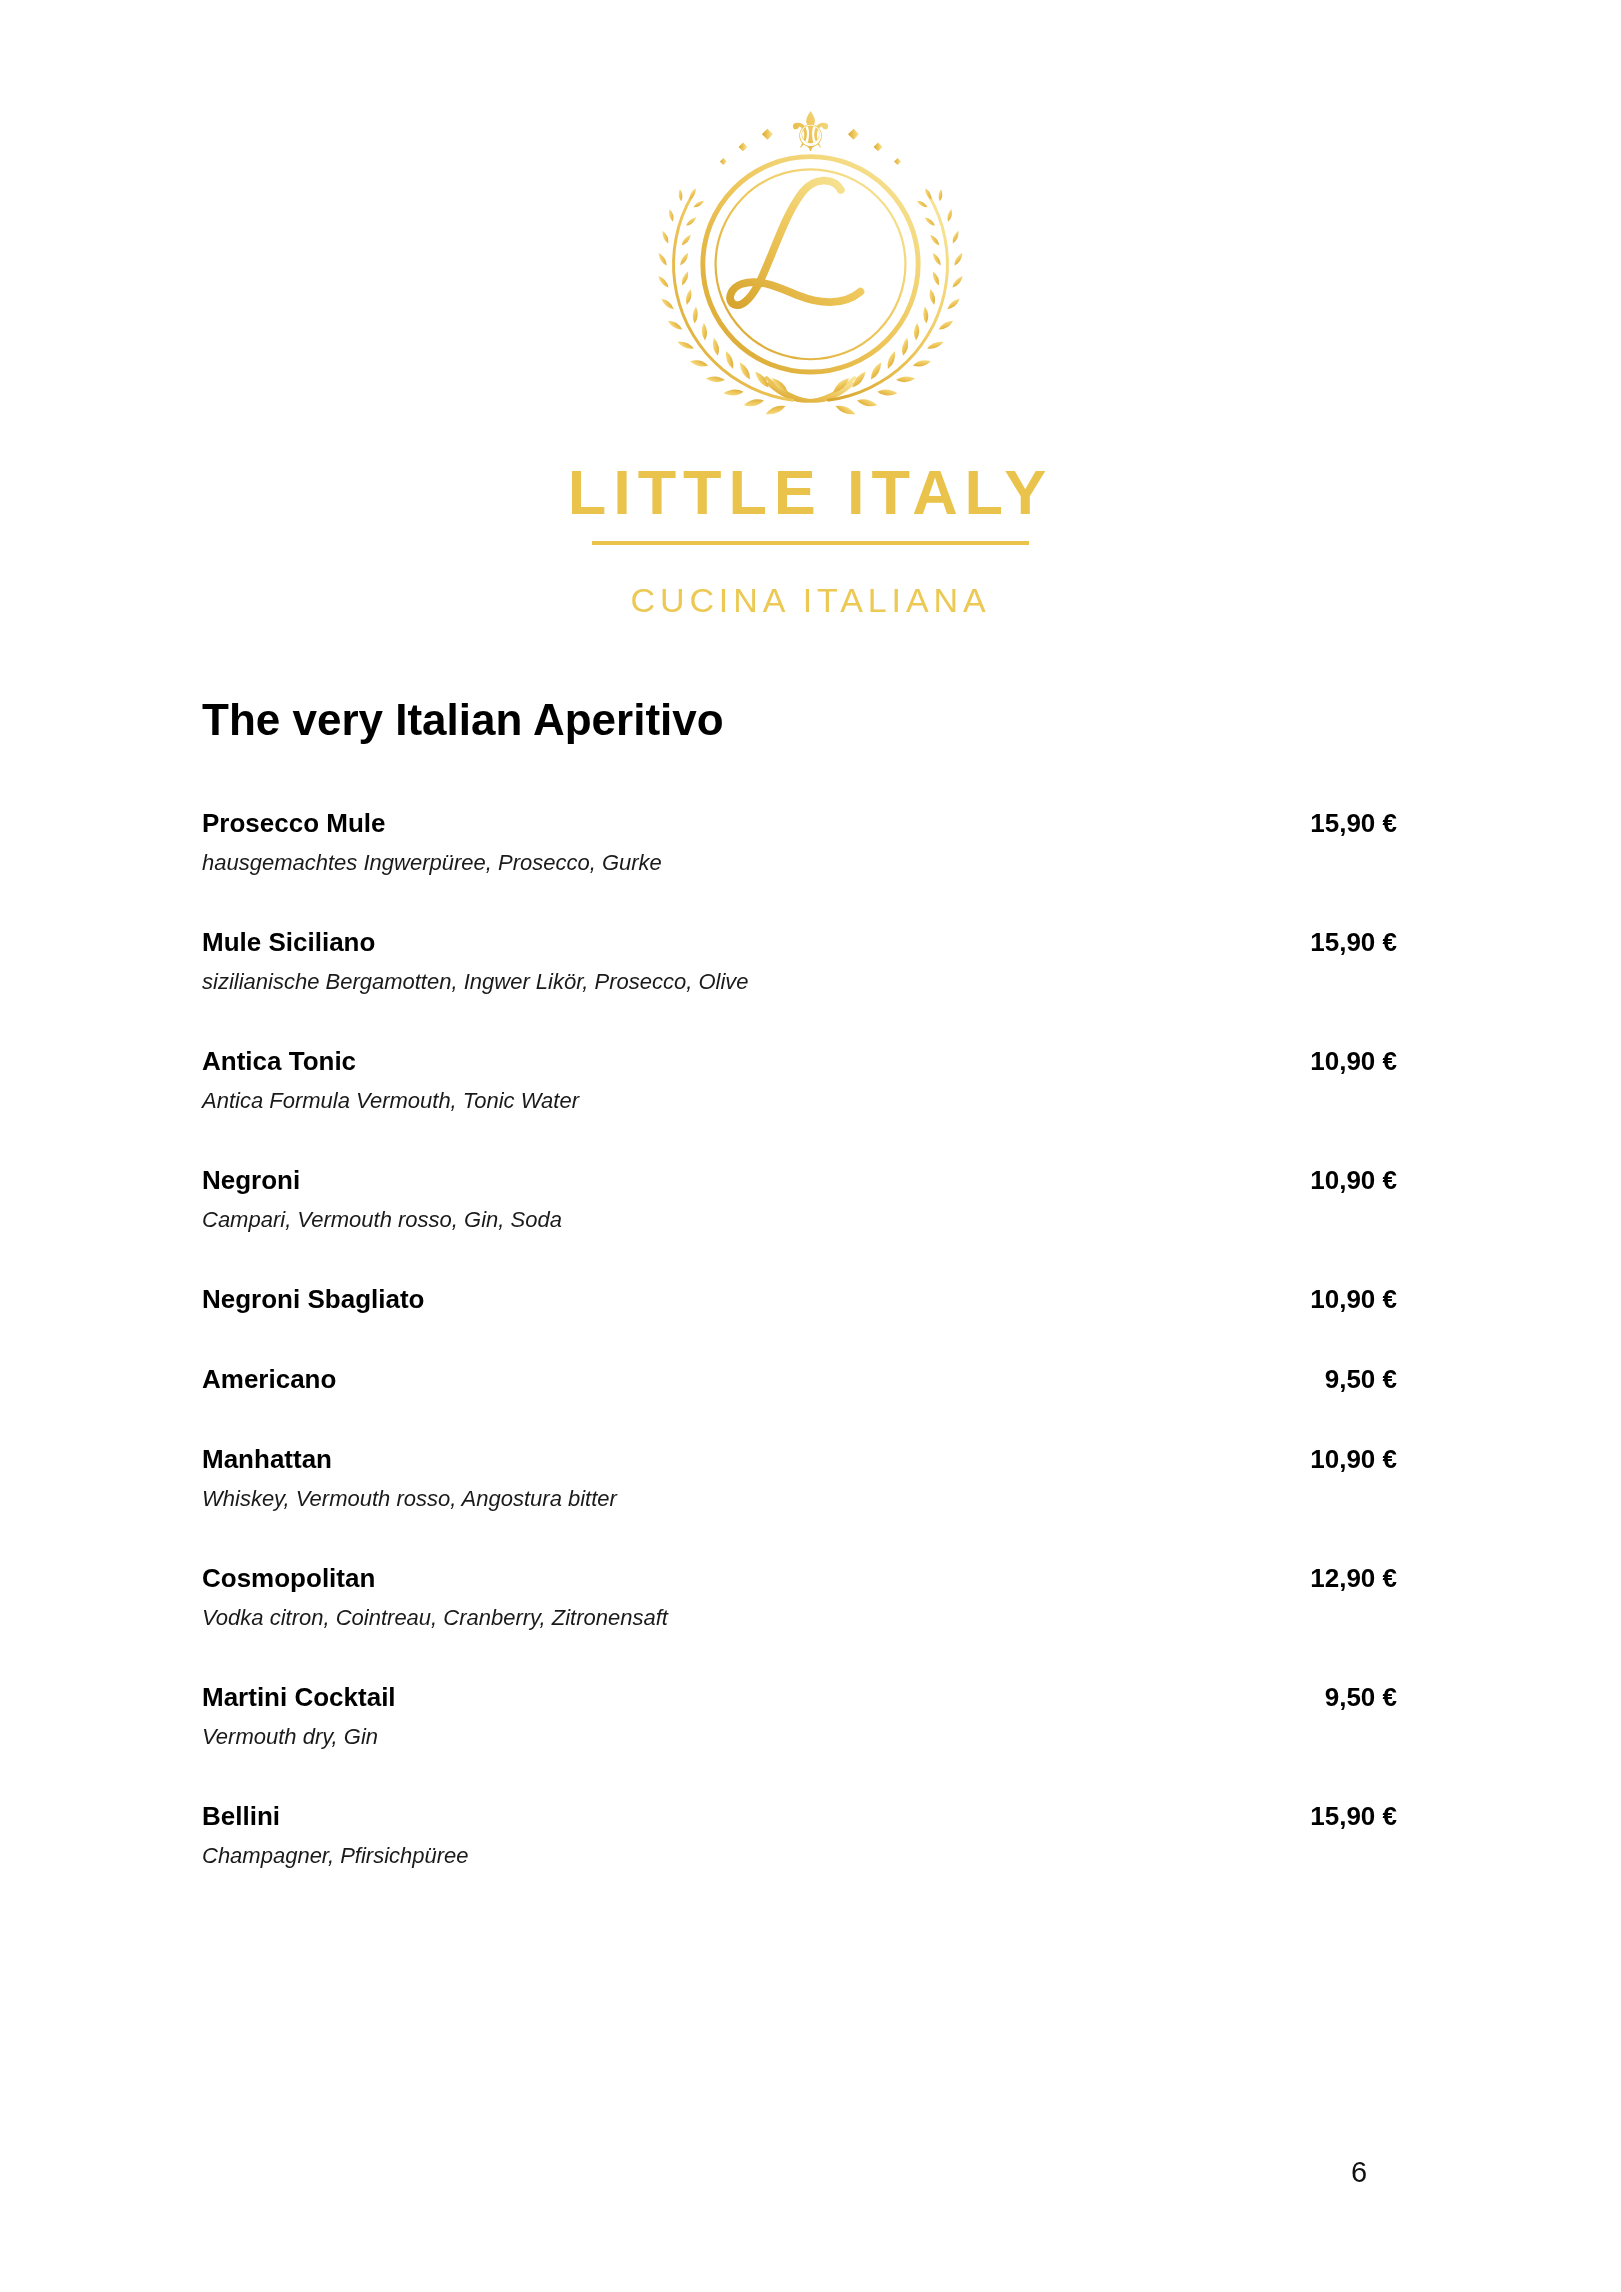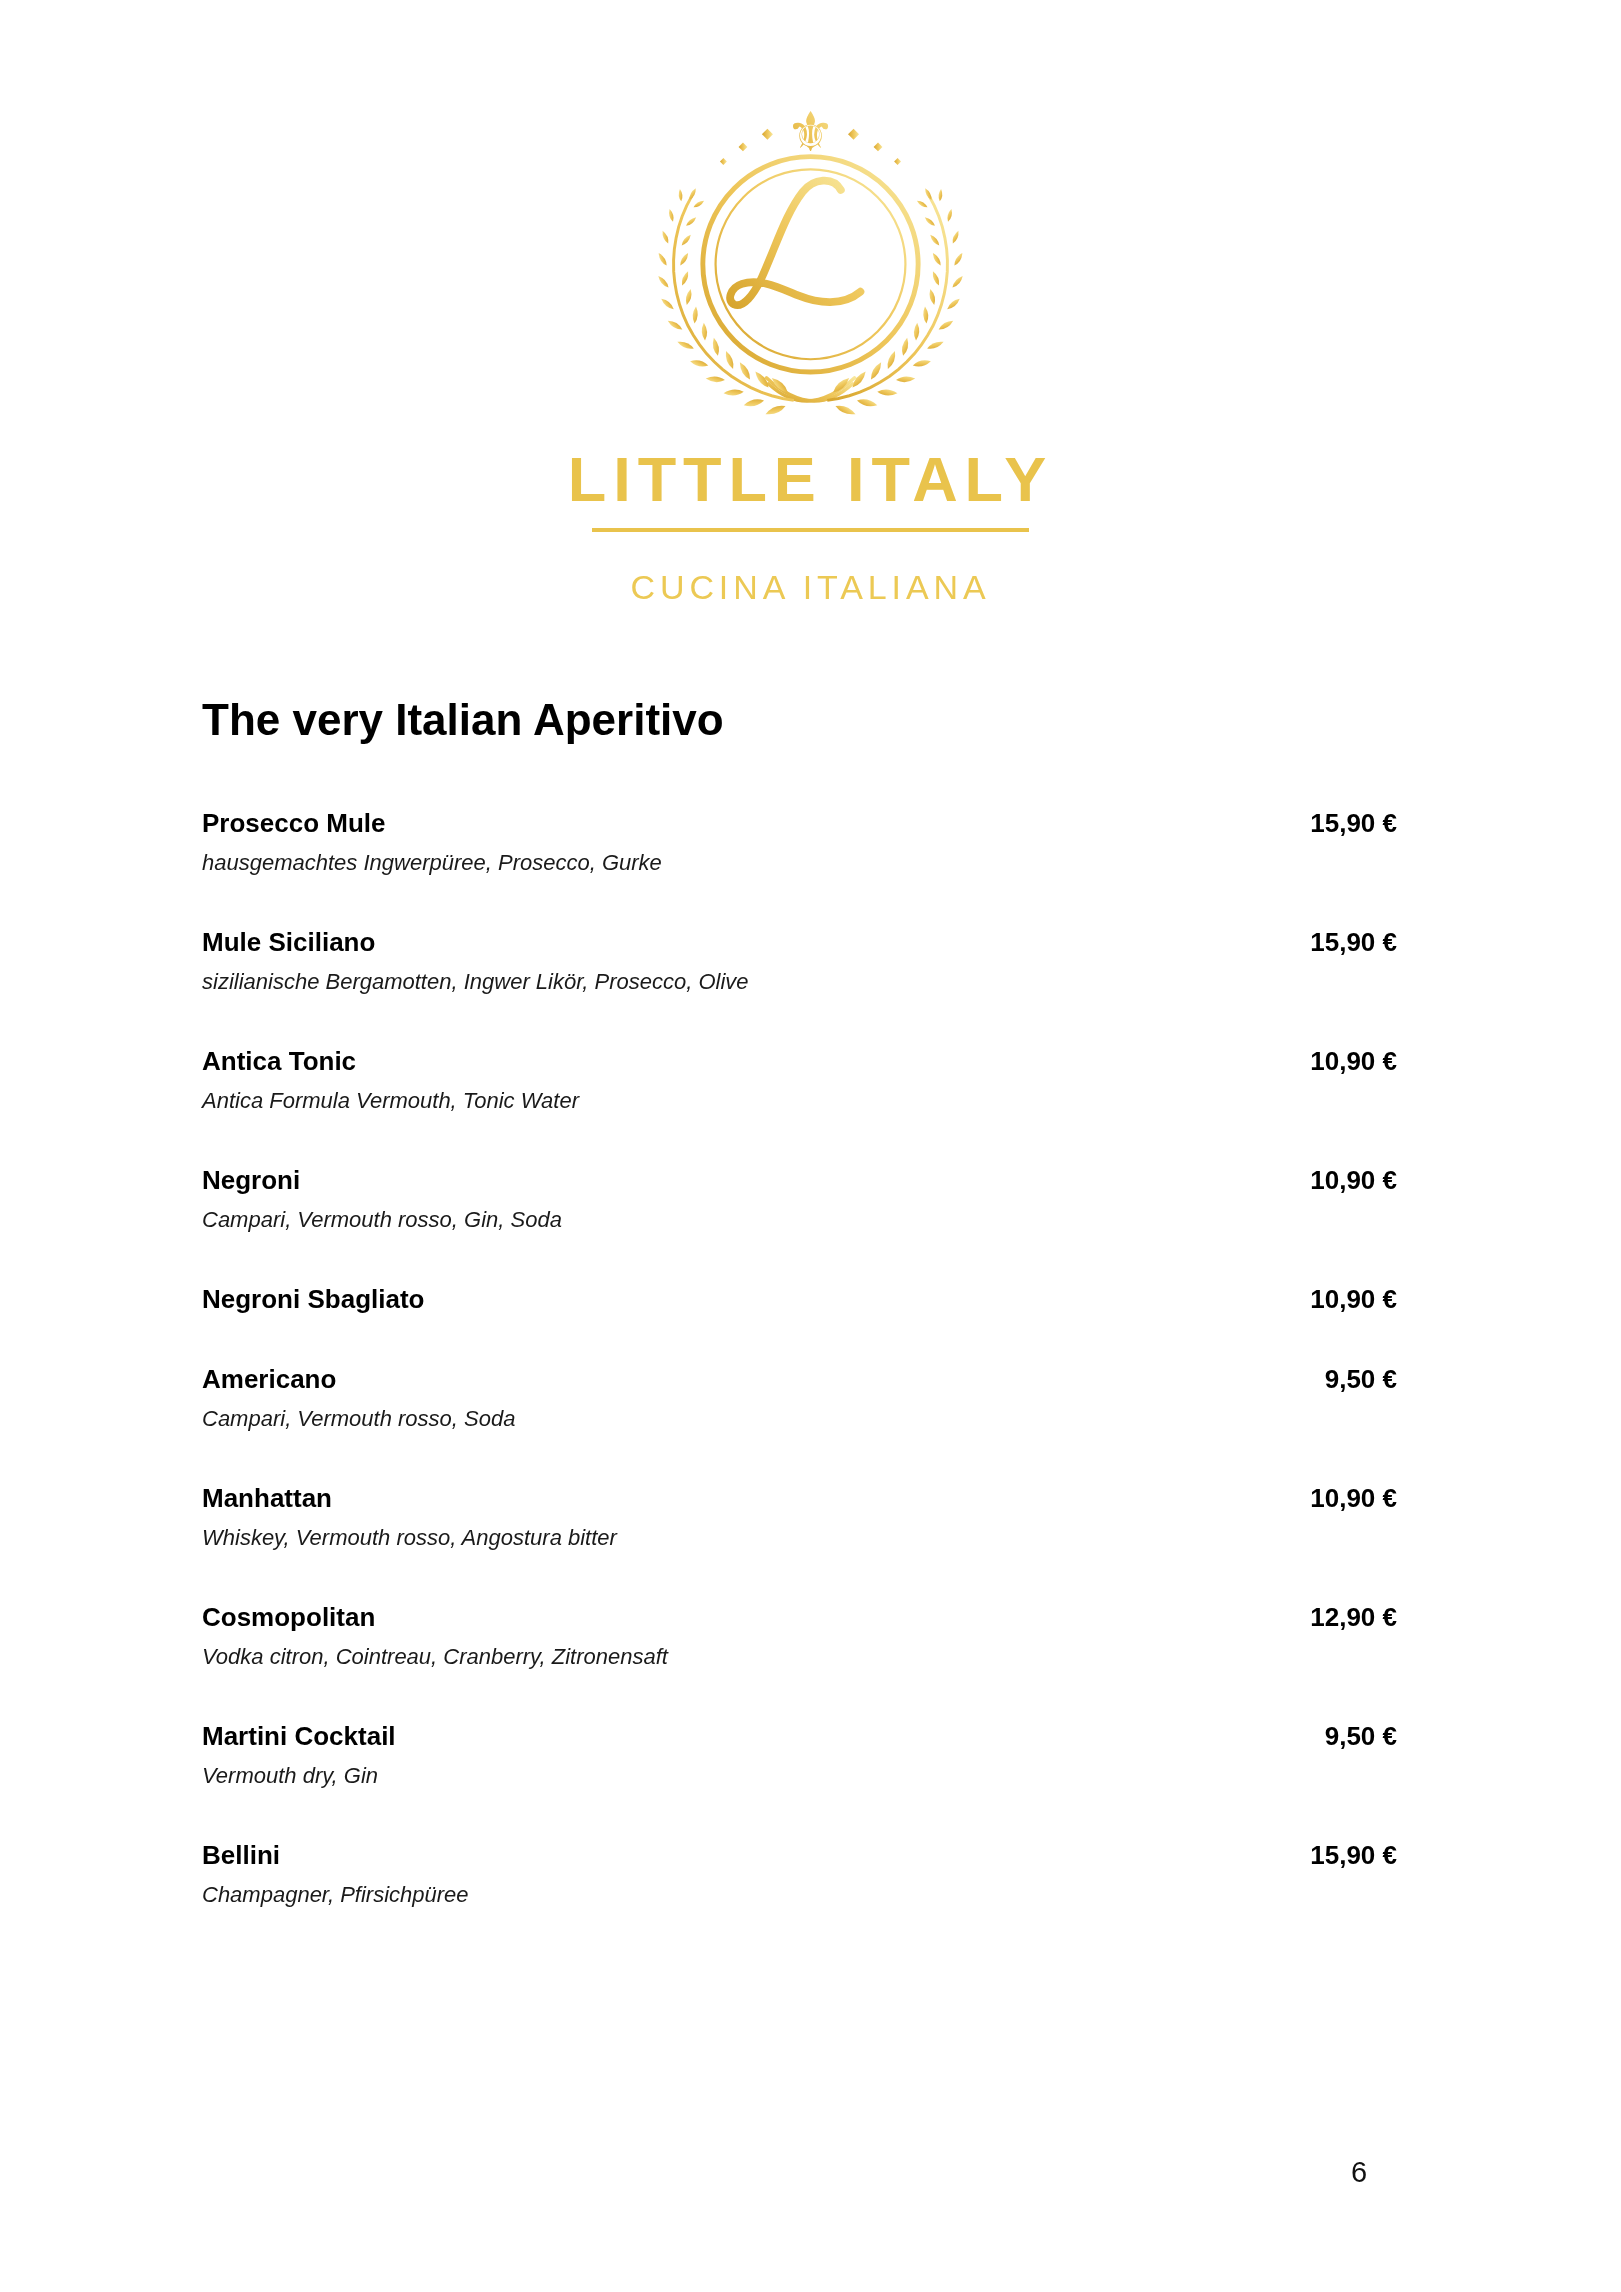--- a/index.html
+++ b/index.html
@@ -11,21 +11,21 @@
     background: #ffffff;
     font-family: "Liberation Sans", sans-serif;
     color: #000;
     overflow: hidden;
   }
 
   
   .header { position: absolute; top: 0; left: 0; right: 0; text-align: center; }
   .crest { display: block; margin: 96px auto 0; width: 323px; height: 321px; }
   .brand-name {
-    margin-top: 28px;
+    margin-top: 41px;
     font-size: 63px;
     font-weight: bold;
     letter-spacing: 6.9px;
     color: #e9c34c;
     line-height: 69px;
     white-space: nowrap;
   }
   .brand-rule {
     width: 437px; height: 3.9px;
     background: #e9c34c;
@@ -233,21 +233,20 @@
       <span class="item-name">Negroni Sbagliato</span>
       <span class="item-price">10,90 €</span>
     </div>
   </div>
 
   <div class="menu-item">
     <div class="item-head">
       <span class="item-name">Americano</span>
       <span class="item-price">9,50 €</span>
     </div>
-    <div class="item-desc">Campari, Vermouth rosso, Soda</div>
   </div>
 
   <div class="menu-item">
     <div class="item-head">
       <span class="item-name">Manhattan</span>
       <span class="item-price">10,90 €</span>
     </div>
     <div class="item-desc">Whiskey, Vermouth rosso, Angostura bitter</div>
   </div>
 

